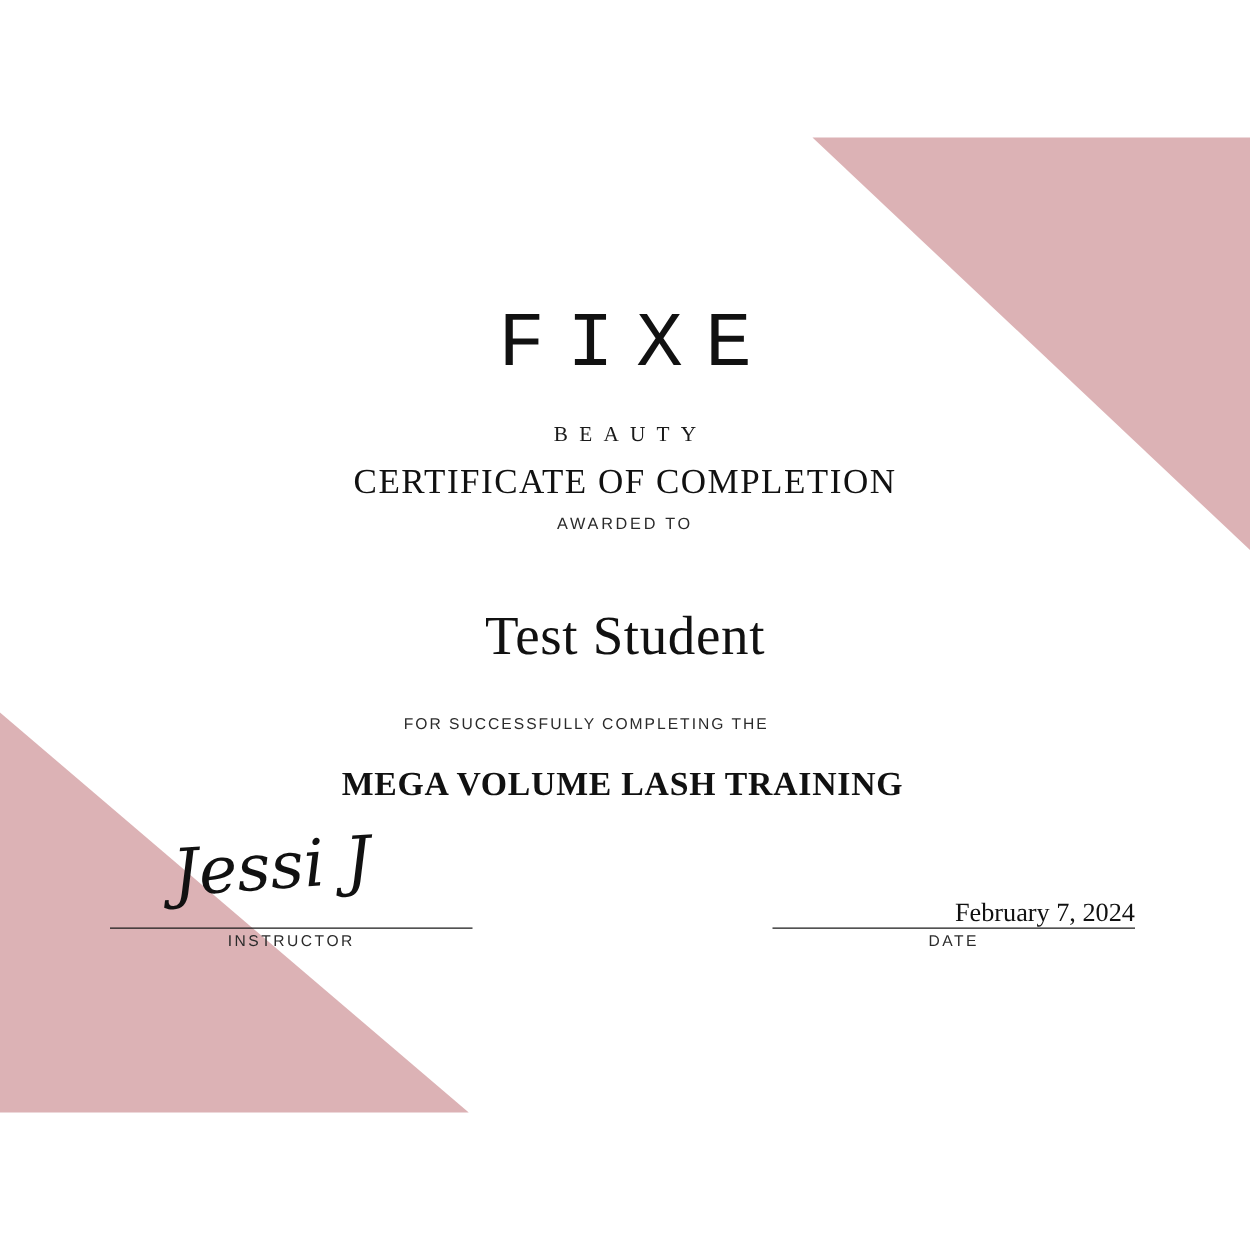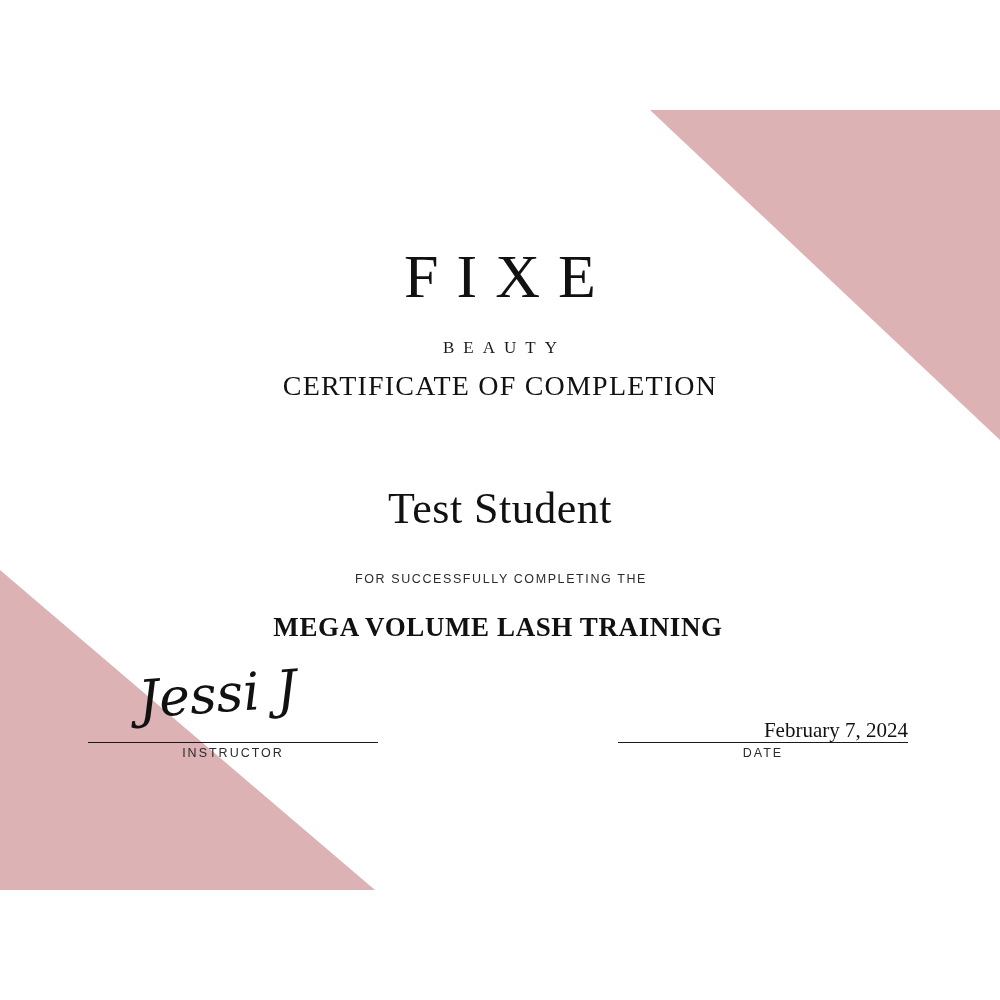--- a/index.html
+++ b/index.html
@@ -63,21 +63,21 @@
     inset: 0;
     z-index: 3;
   }
 
   .brand {
     position: absolute;
     top: 245px;
     left: 0;
     width: 1000px;
     text-align: center;
-    font-family: Liberation Serif, serif;
+    font-family: Liberation Mono, monospace;
     font-size: 62px;
     letter-spacing: 18px;
     text-indent: 18px;
     color: #111111;
     line-height: 1;
   }
 
   .brand-sub {
     position: absolute;
     top: 338px;
@@ -131,21 +131,20 @@
   .completion-line {
     position: absolute;
     top: 572px;
     left: 0;
     width: 938px;
     text-align: center;
     font-family: "Liberation Sans", sans-serif;
     font-size: 12.5px;
     letter-spacing: 1.6px;
     color: #2b2b2b;
-    margin-left: 32px;
   }
 
   .course-title {
     position: absolute;
     top: 612px;
     left: 0;
     width: 996px;
     text-align: center;
     font-family: "Liberation Serif", serif;
     font-size: 27px;
@@ -237,20 +236,21 @@
   <div class="corner-wedge corner-top-right"></div>
   <div class="corner-wedge corner-bottom-left"></div>
 
 
   <div class="content">
 
     <div class="brand">FIXE</div>
     <div class="brand-sub">BEAUTY</div>
 
     <div class="cert-title">CERTIFICATE OF COMPLETION</div>
+    <div class="awarded-to">AWARDED TO</div>
 
     <div class="recipient">Test Student</div>
 
     <div class="completion-line">FOR SUCCESSFULLY COMPLETING THE</div>
     <div class="course-title">MEGA VOLUME LASH TRAINING</div>
 
     <div class="sig-block">
       <div class="sig-script">Jessi J</div>
       <div class="sig-rule"></div>
       <div class="sig-label">INSTRUCTOR</div>

